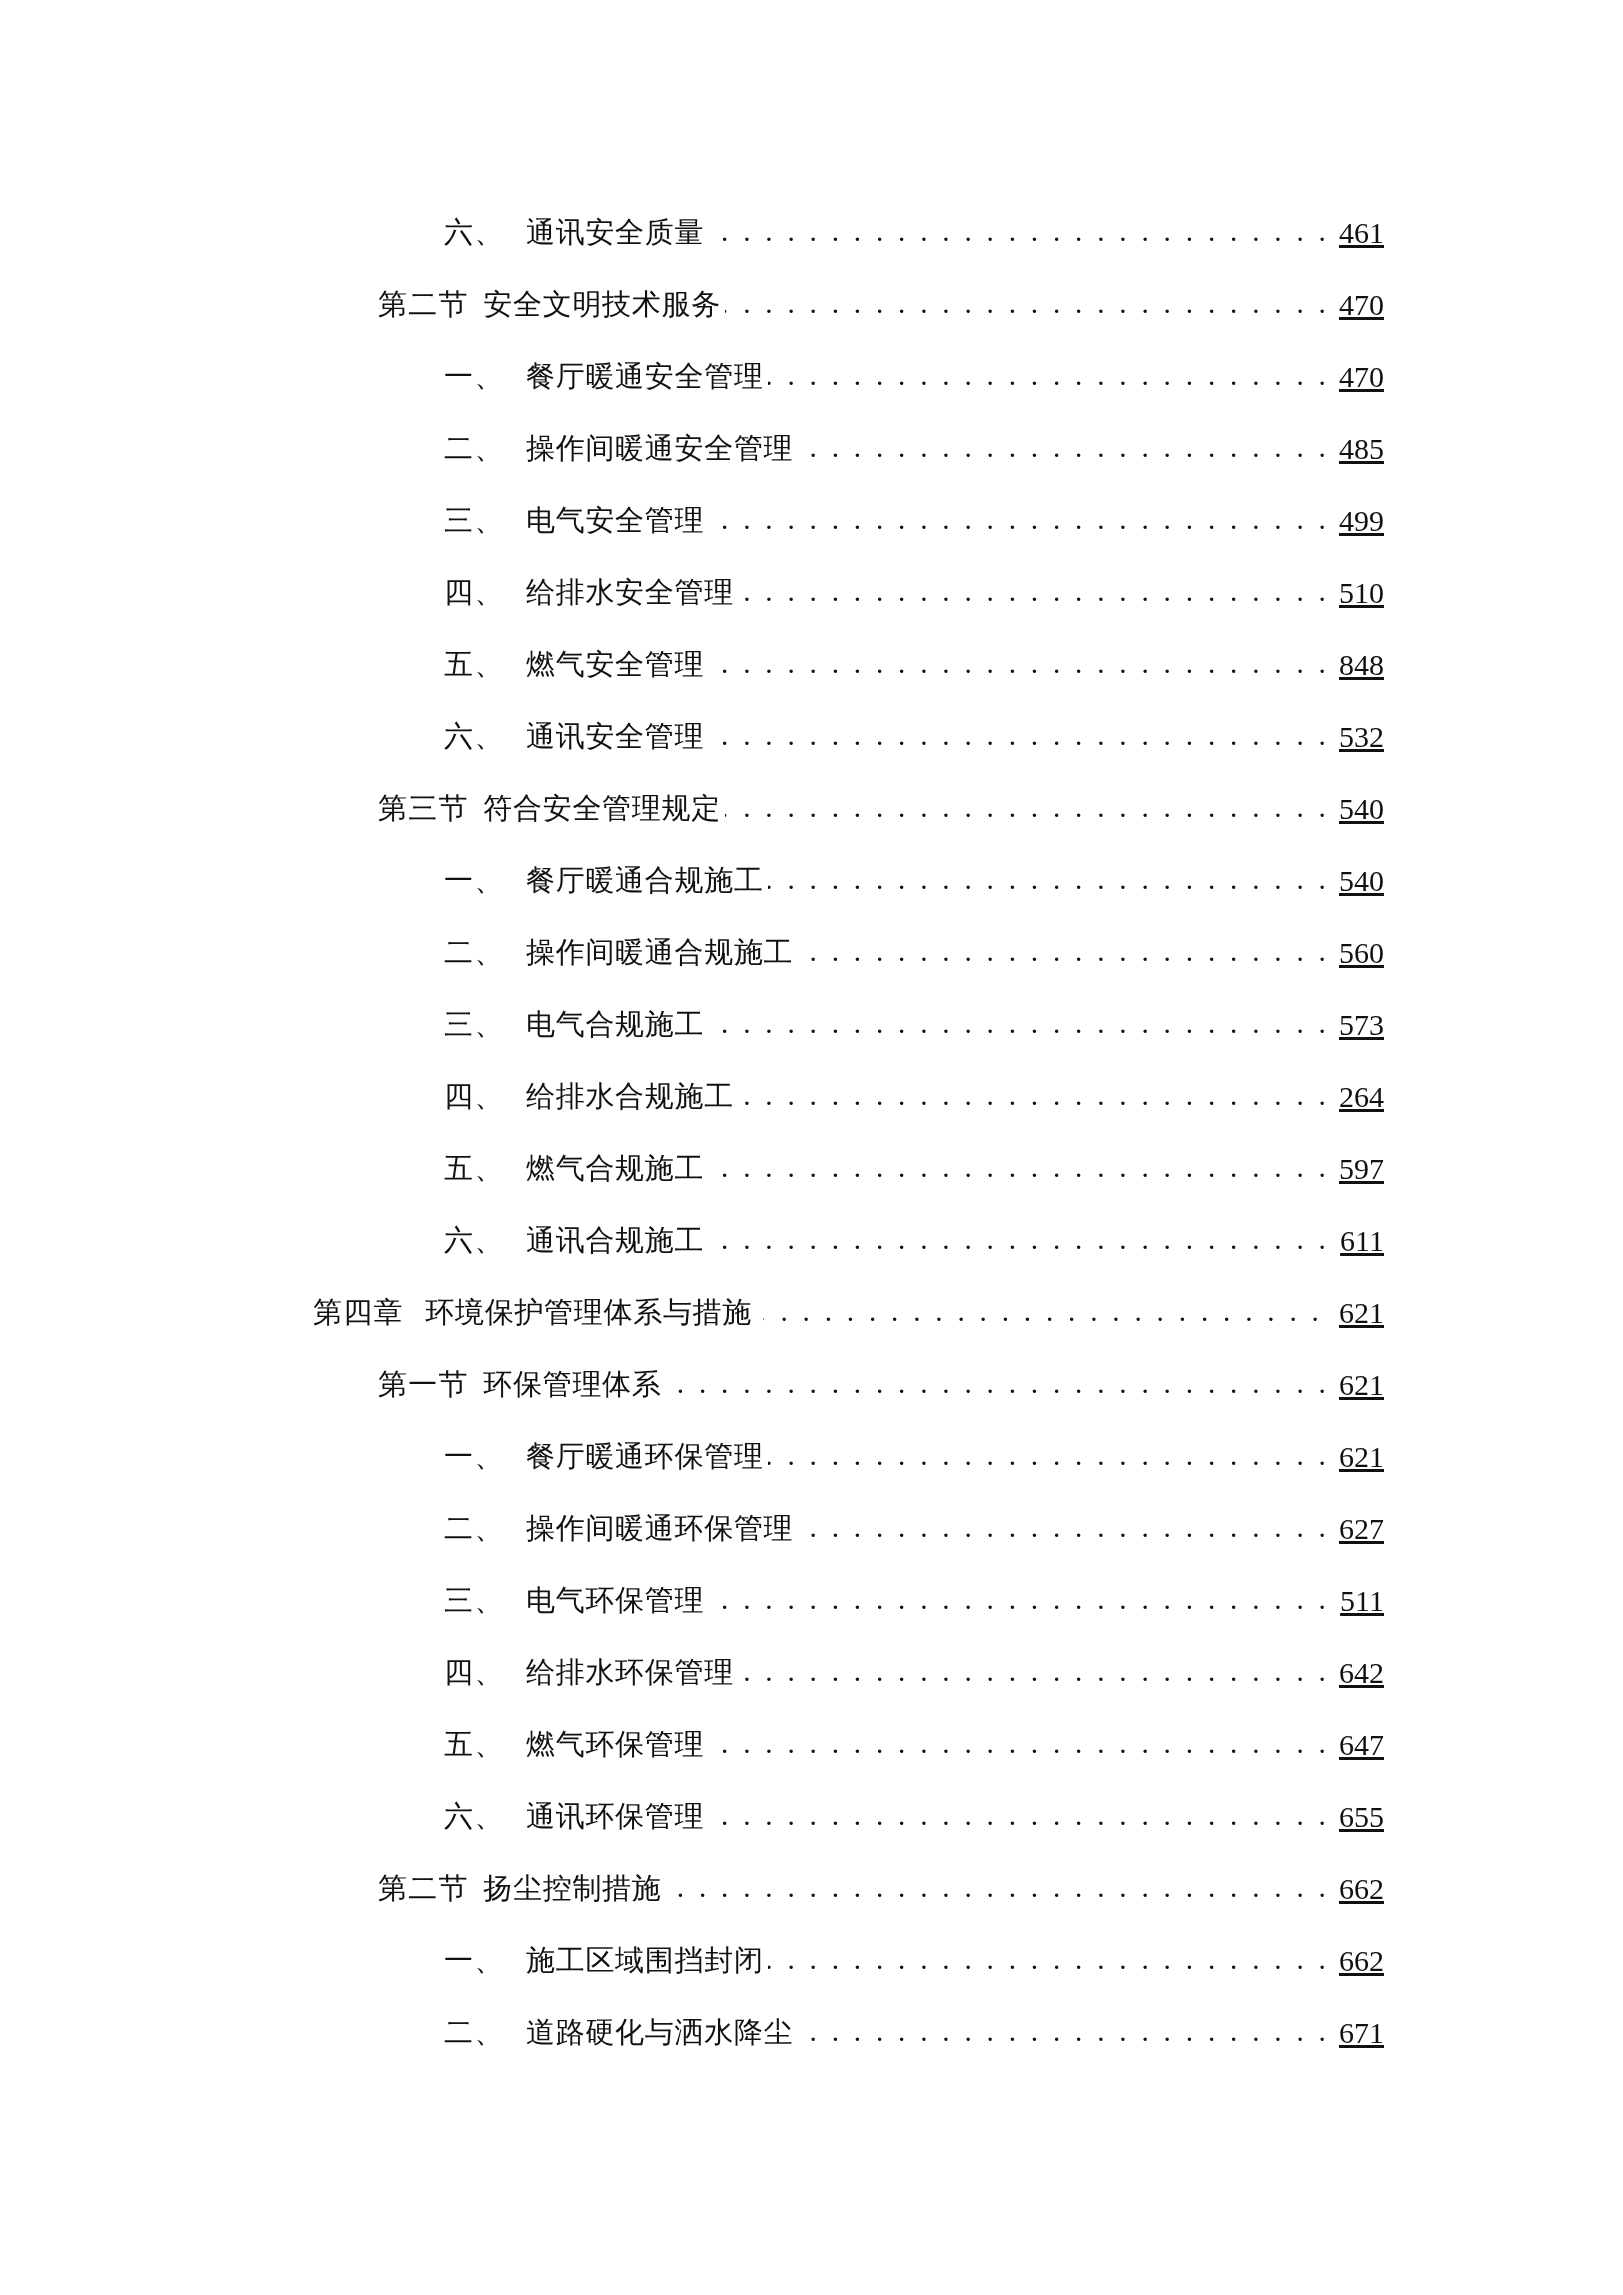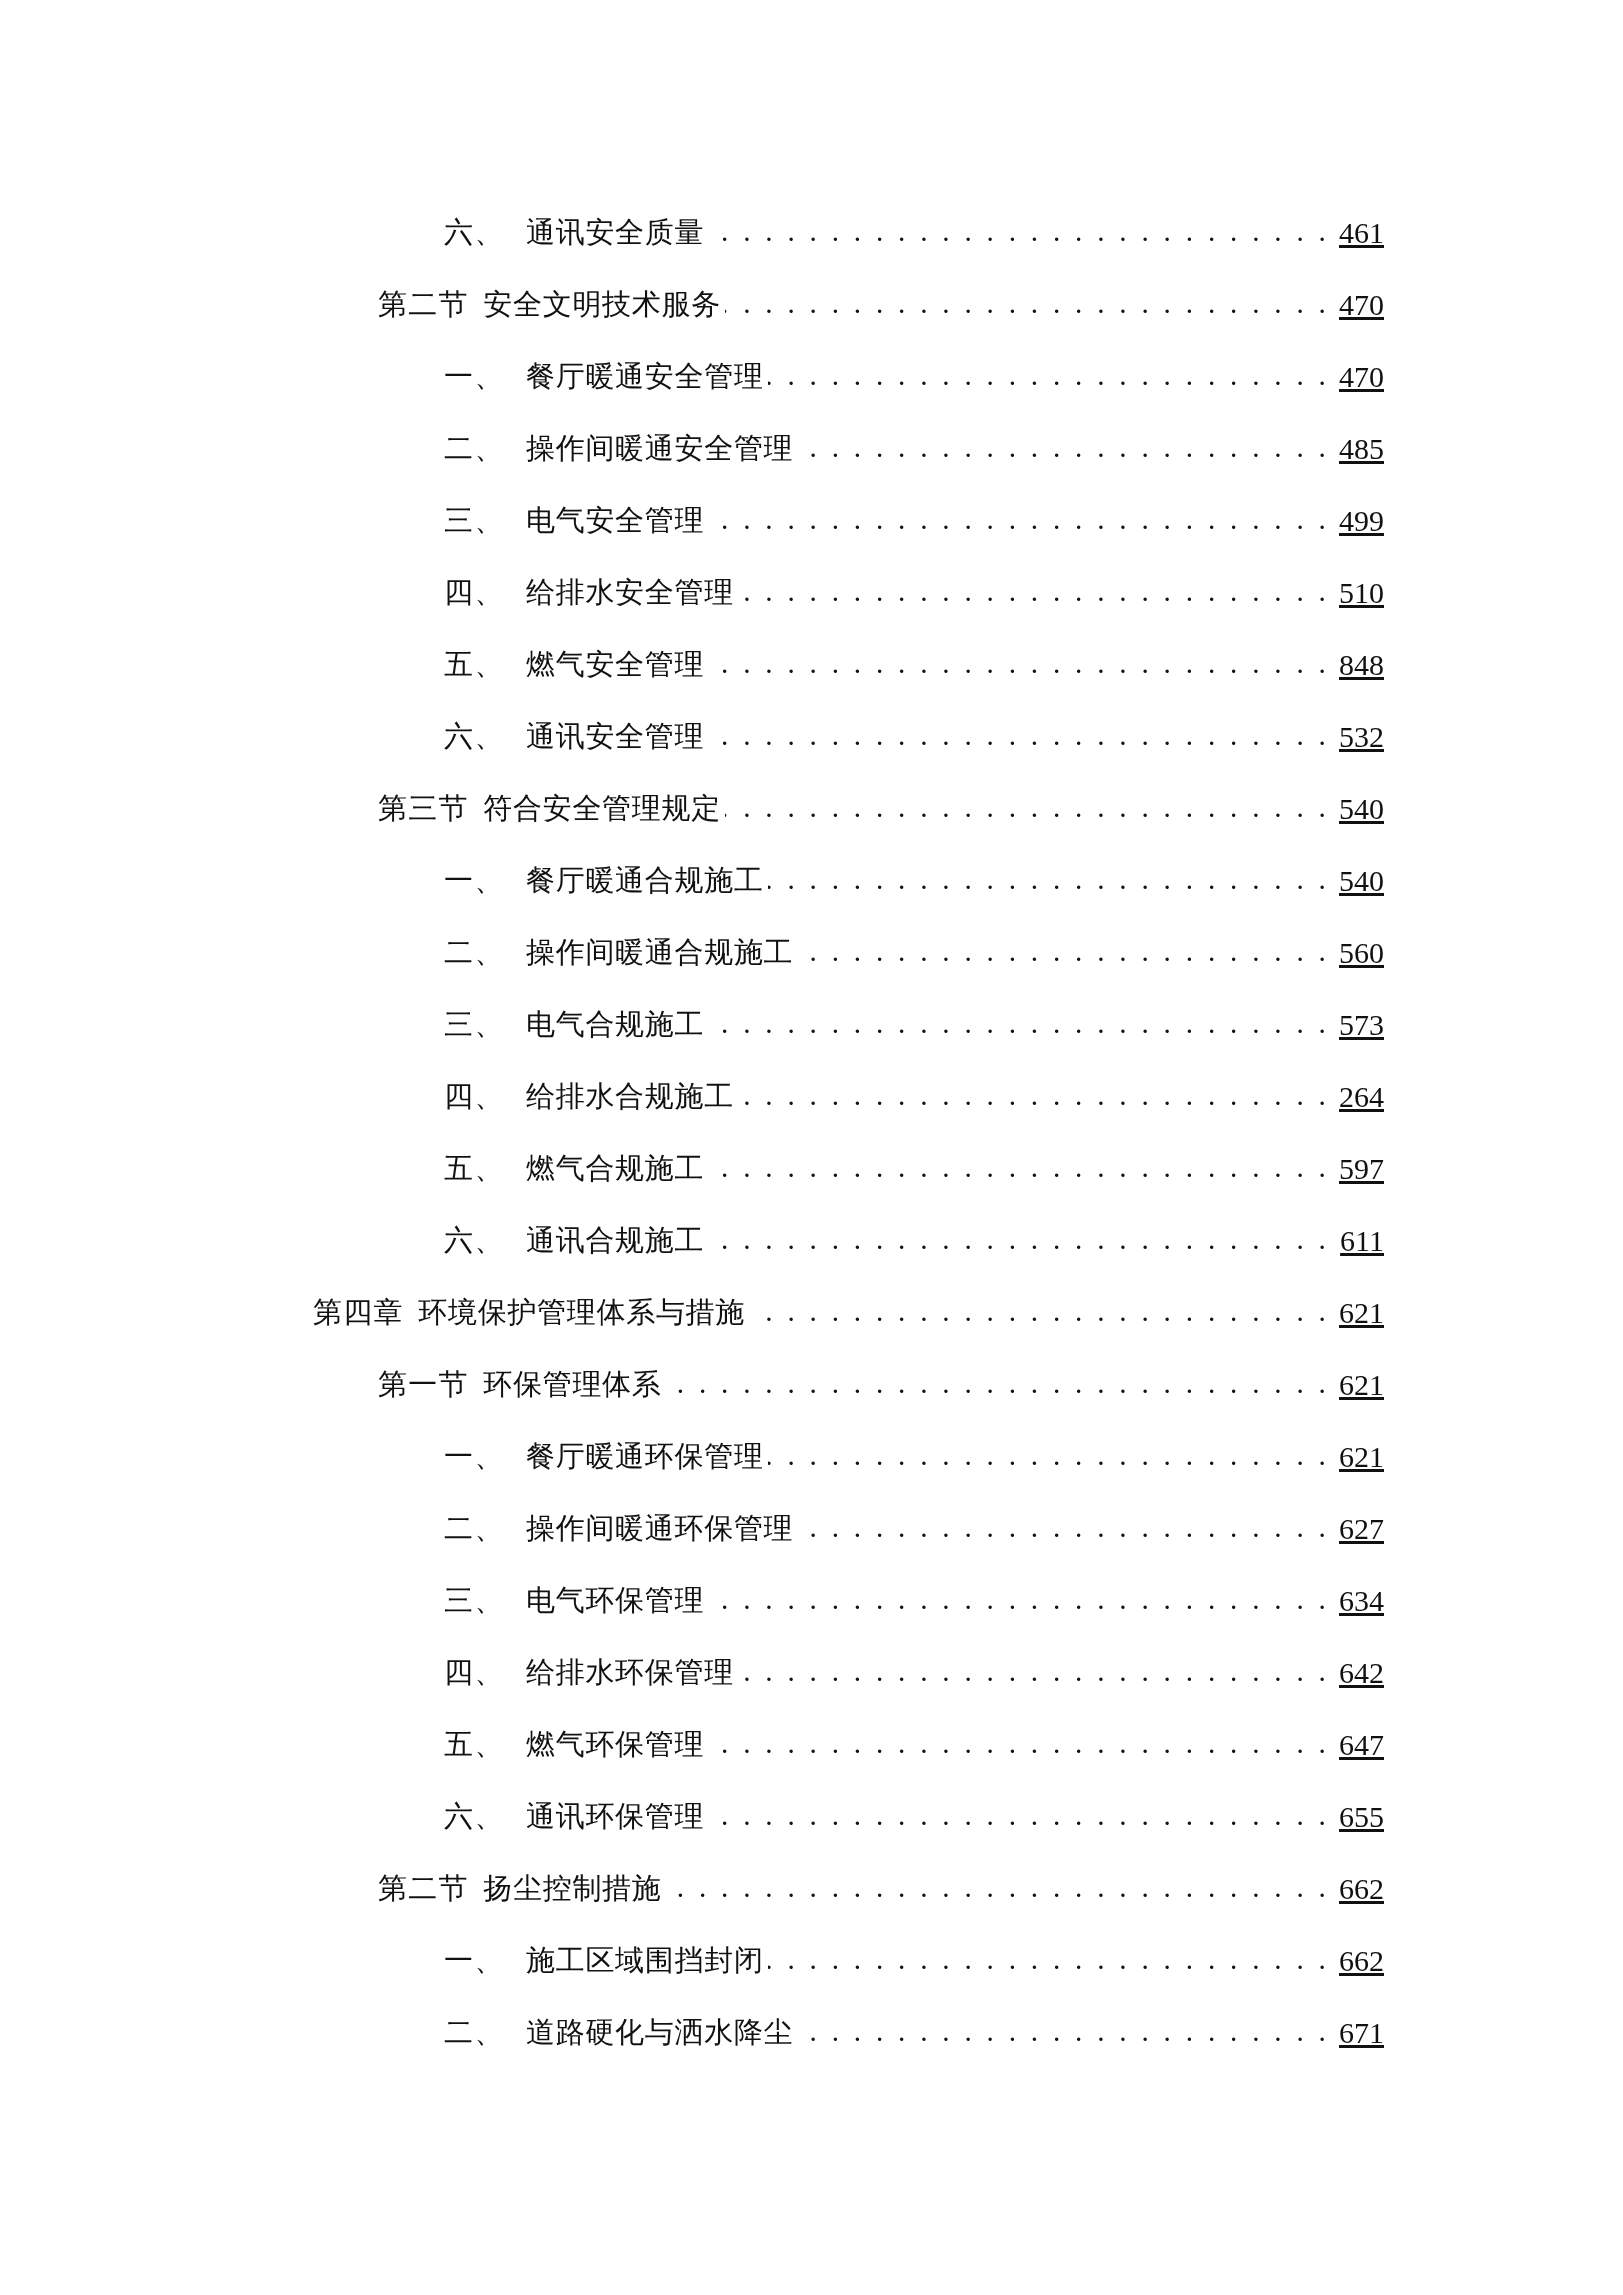--- a/index.html
+++ b/index.html
@@ -32,21 +32,21 @@
       position: absolute;
       right: 239px;
       top: 13px;
       height: 39px;
       display: flex;
       align-items: flex-end;
       font-size: 29px;
       line-height: 39px;
       white-space: nowrap;
     }
-    .toc-row.level-chapter .line { left: 313px; }
+    .toc-row.level-chapter .line { left: 313px; gap: 7px; }
     .toc-row.level-section .line { left: 378px; }
     .toc-row.level-item .line { left: 444px; }
 
     .num {
       flex: 0 0 auto;
       letter-spacing: 1.3px;
     }
     .level-item .num {
       width: 82px;
     }
@@ -257,21 +257,21 @@
         <span class="leader"></span>
         <span class="page">627</span>
       </div>
     </a>
 
   <a class="toc-row level-item">
       <div class="line">
         <span class="num">三、</span>
         <span class="title">电气环保管理</span>
         <span class="leader"></span>
-        <span class="page">634</span>
+        <span class="page">511</span>
       </div>
     </a>
 
   <a class="toc-row level-item">
       <div class="line">
         <span class="num">四、</span>
         <span class="title">给排水环保管理</span>
         <span class="leader"></span>
         <span class="page">642</span>
       </div>

